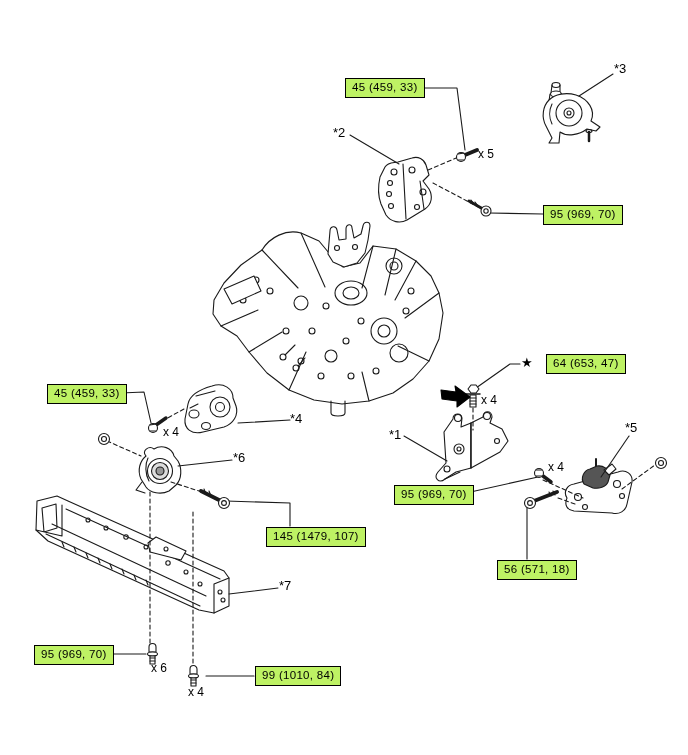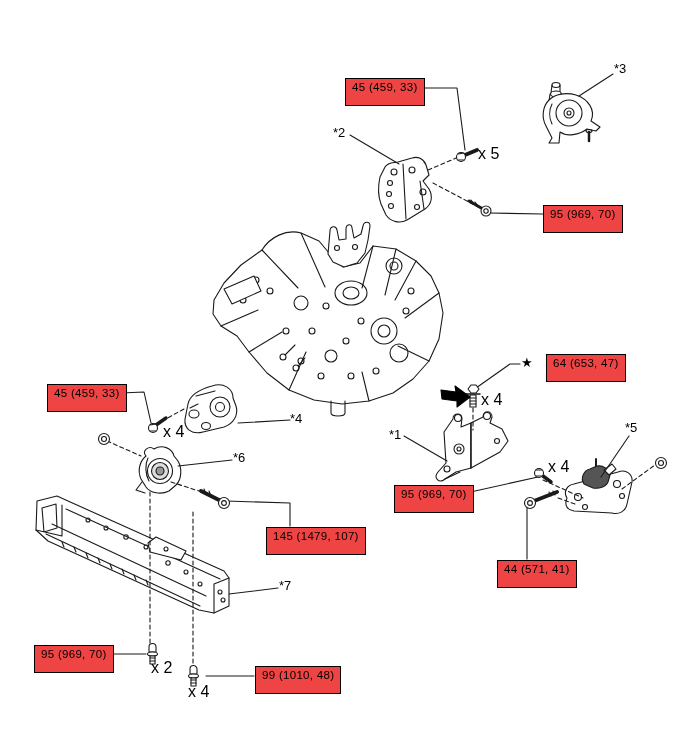--- a/index.html
+++ b/index.html
@@ -1,22 +1,22 @@
 <!DOCTYPE html>
 <html><head>
 <meta charset="utf-8">
 <style>
   html,body{margin:0;padding:0;background:#fff;}
   #figure{position:relative;width:688px;height:755px;background:#fff;overflow:hidden;
           font-family:"Liberation Sans", sans-serif;color:#000;}
   #lineart{position:absolute;left:0;top:0;}
-  .tbox{position:absolute;border:1.5px solid #000;background:#ef4444;padding:1px 6px 10px 6px;
+  .tbox{position:absolute;border:1.5px solid #000;background:#bef264;padding:1px 6px 2px 6px;
         font-size:11.5px;line-height:15px;white-space:nowrap;letter-spacing:.3px;}
   .callout{position:absolute;font-size:13px;line-height:14px;white-space:nowrap;}
-  .qty{position:absolute;font-size:16px;line-height:14px;white-space:nowrap;}
+  .qty{position:absolute;font-size:12px;line-height:14px;white-space:nowrap;}
   .star{position:absolute;font-size:13px;line-height:13px;}
 </style>
 </head>
 <body>
 
 <div id="figure">
 
 <svg id="lineart" width="688" height="755" viewBox="0 0 688 755" stroke="#1a1a1a" stroke-width="1.1" fill="none" stroke-linejoin="round" stroke-linecap="round">
 
   <g>
@@ -252,35 +252,35 @@
   <g>
     <path d="M441,390 L456,392 L455,386 L470,397 L457,407 L457,401 L442,399 Z" fill="#000" stroke="#000"></path>
   </g>
 </svg>
 
   <div class="tbox" style="left:345px;top:78px">45 (459, 33)</div>
   <div class="tbox" style="left:543px;top:205px">95 (969, 70)</div>
   <div class="tbox" style="left:546px;top:354px">64 (653, 47)</div>
   <div class="tbox" style="left:47px;top:384px">45 (459, 33)</div>
   <div class="tbox" style="left:394px;top:485px">95 (969, 70)</div>
-  <div class="tbox" style="left:497px;top:560px">44 (571, 41)</div>
+  <div class="tbox" style="left:497px;top:560px">56 (571, 18)</div>
   <div class="tbox" style="left:266px;top:527px">145 (1479, 107)</div>
   <div class="tbox" style="left:34px;top:645px">95 (969, 70)</div>
-  <div class="tbox" style="left:255px;top:666px">99 (1010, 48)</div>
+  <div class="tbox" style="left:255px;top:666px">99 (1010, 84)</div>
 
   <div class="callout" style="left:389px;top:428px">*1</div>
   <div class="callout" style="left:333px;top:126px">*2</div>
   <div class="callout" style="left:614px;top:62px">*3</div>
   <div class="callout" style="left:290px;top:412px">*4</div>
   <div class="callout" style="left:625px;top:421px">*5</div>
   <div class="callout" style="left:233px;top:451px">*6</div>
   <div class="callout" style="left:279px;top:579px">*7</div>
 
   <div class="qty" style="left:478px;top:147px">x 5</div>
   <div class="qty" style="left:481px;top:393px">x 4</div>
   <div class="qty" style="left:548px;top:460px">x 4</div>
   <div class="qty" style="left:163px;top:425px">x 4</div>
-  <div class="qty" style="left:151px;top:661px">x 2</div>
+  <div class="qty" style="left:151px;top:661px">x 6</div>
   <div class="qty" style="left:188px;top:685px">x 4</div>
 
   <div class="star" style="left:521px;top:356px">★</div>
 
 </div>
 
 </body></html>

